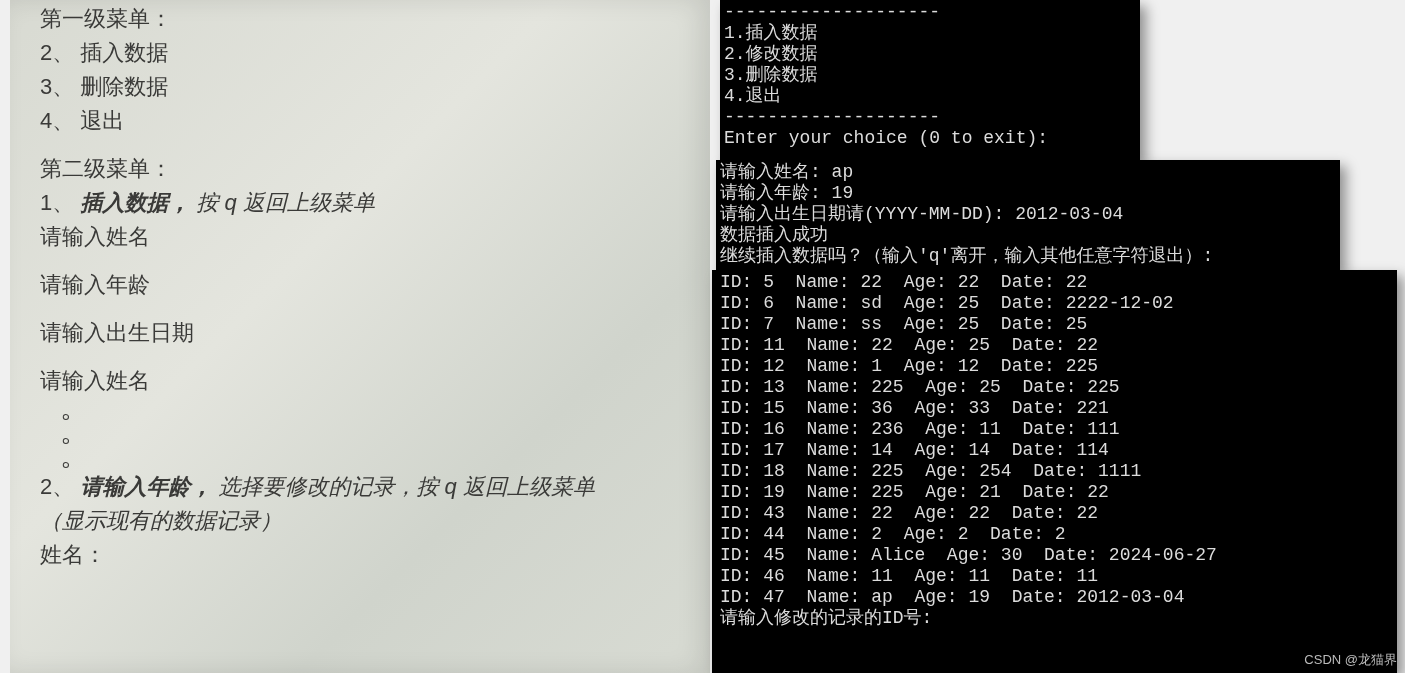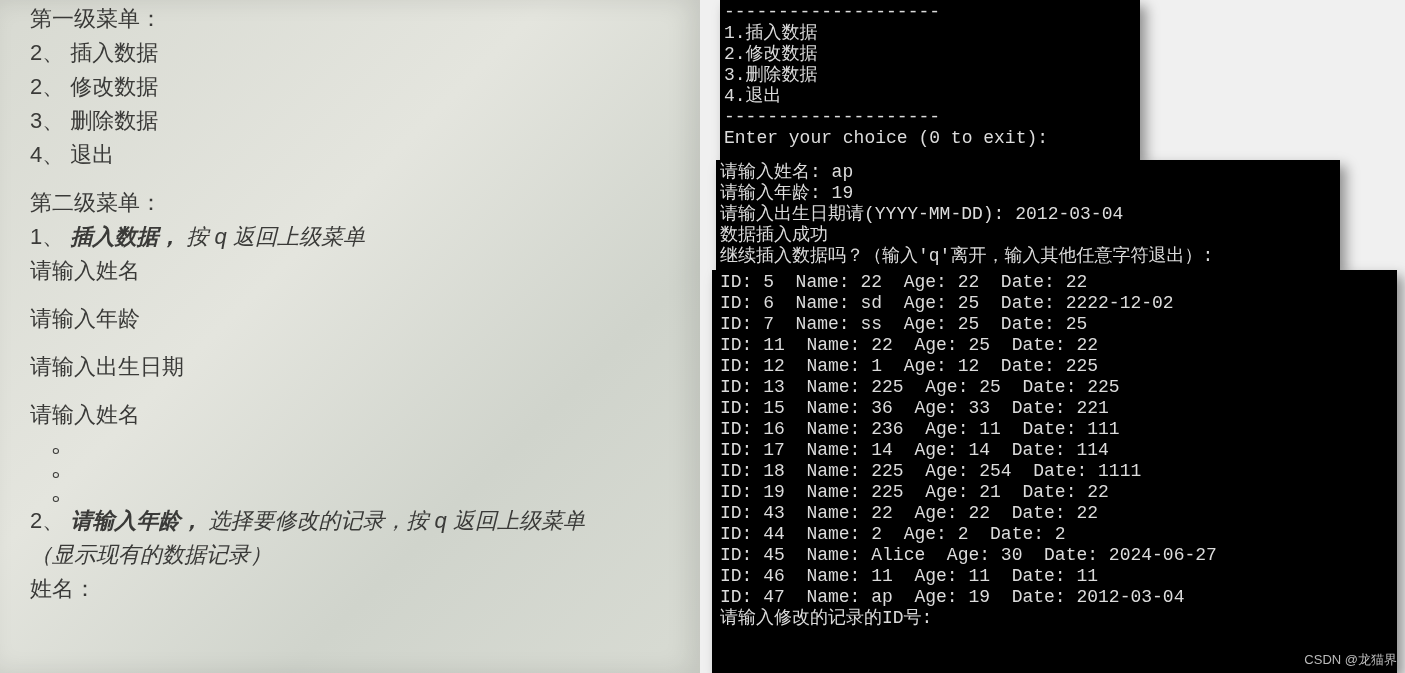--- a/index.html
+++ b/index.html
@@ -1,17 +1,17 @@
 <!DOCTYPE html>
 <html><head>
 <meta charset="utf-8">
 <style>
   html,body{margin:0;padding:0;width:1405px;height:673px;background:#f0f0f0;font-family:"SimSun","Microsoft YaHei",sans-serif;overflow:hidden;}
   .paper{
-    position:absolute;left:0;top:0;width:700px;height:673px;
+    position:absolute;left:10px;top:0;width:700px;height:673px;
     background:linear-gradient(135deg,#d8dad2 0%,#e4e5de 40%,#d0d4cc 70%,#d8dbd3 100%);
     color:#3a3a38;font-size:22px;line-height:30px;padding:0 20px 0 30px;
     box-sizing:border-box;
     box-shadow:inset -10px 0 25px rgba(0,0,0,.1);
   }
   .paper .blk{margin-top:18px;}
   .paper .sm{margin-top:4px;}
   .bold{font-weight:700;}
   .ital{font-style:italic;}
   .dots{font-size:28px;line-height:24px;margin-left:20px;}
@@ -25,21 +25,20 @@
   .t2{left:716px;top:160px;width:624px;height:110px;}
   .t3{left:712px;top:270px;width:685px;height:403px;padding-left:8px;}
   .watermark{position:absolute;right:8px;bottom:4px;font-size:13px;color:#bbb;font-family:"Microsoft YaHei",sans-serif;margin-left:16px;}
 </style>
 </head>
 <body>
 
 <div class="paper">
   <div class="sm">第一级菜单：</div>
   <div class="sm">2、 插入数据</div>
-  <div class="sm">2、 修改数据</div>
   <div class="sm">3、 删除数据</div>
   <div class="sm">4、 退出</div>
 
   <div class="blk">第二级菜单：</div>
   <div class="sm">
     <span>1、</span>
     <span class="bold ital">插入数据，</span>
     <span class="ital">按 q 返回上级菜单</span>
   </div>
   <div class="sm">请输入姓名</div>

